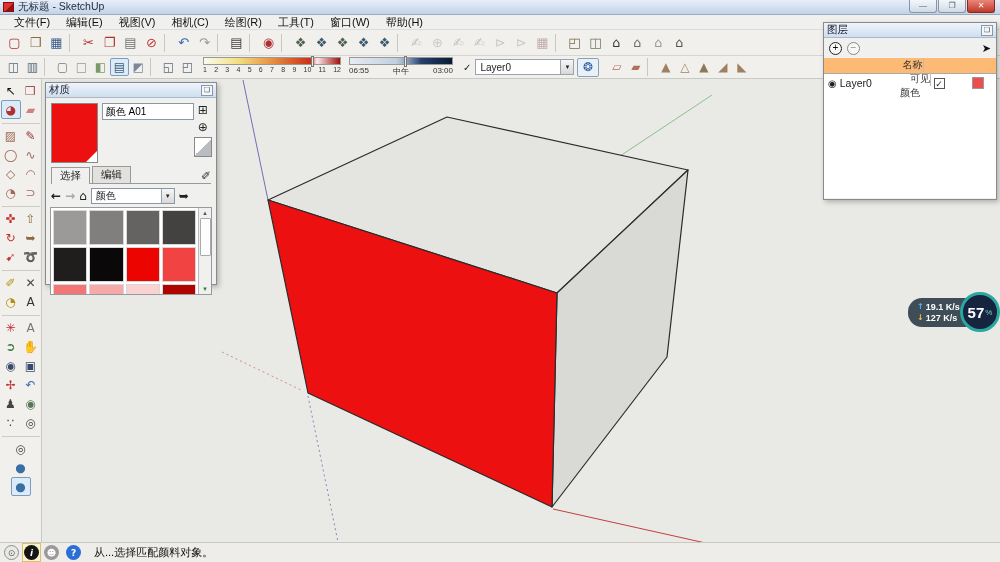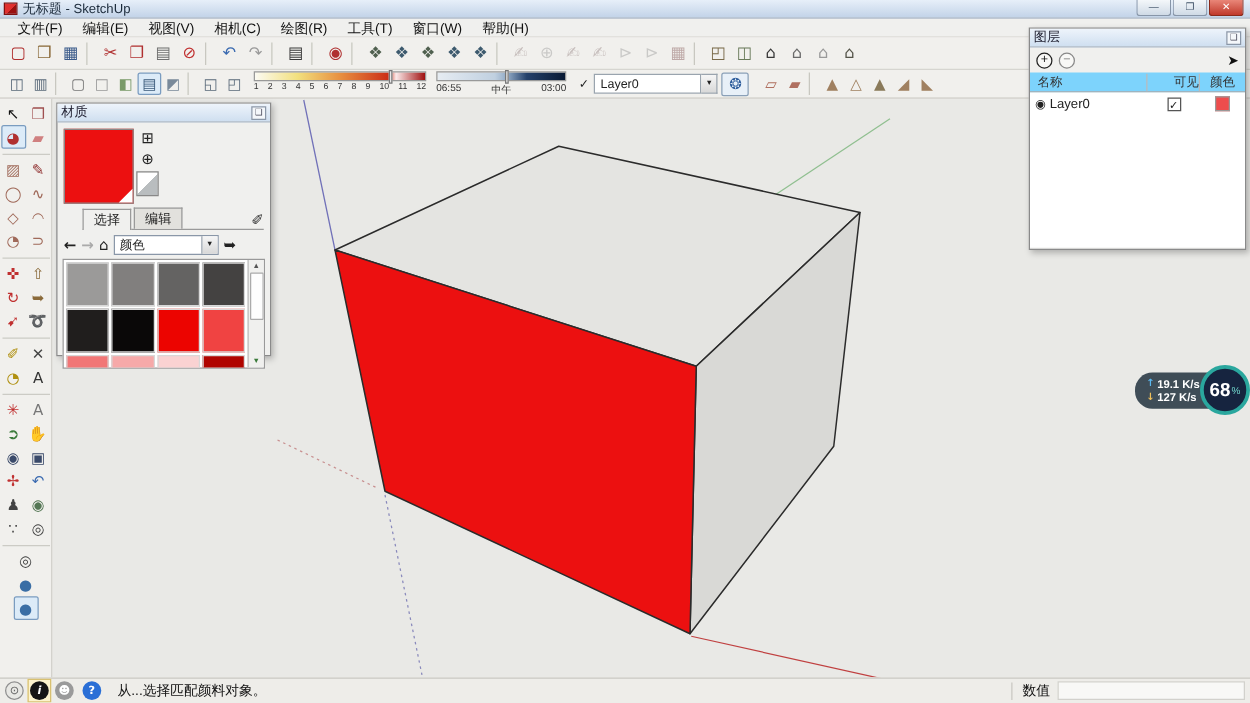--- a/index.html
+++ b/index.html
@@ -97,21 +97,21 @@
   .mat-top { display:flex; padding:5px 4px 2px 5px; }
   .mat-preview { width:56px; height:60px; border:1px solid #888; position:relative; }
   .mat-preview .fold { position:absolute; right:0; bottom:0; width:0; height:0;
     border-left:11px solid transparent; border-bottom:11px solid #fff; }
   .mat-mid { flex:1; padding-left:4px; }
   .mat-name { width:92px; height:17px; border:1px solid #8a97a8; background:#fff; font-size:10px;
     padding-left:3px; font-family:"Liberation Sans",sans-serif; }
   .mat-icons { width:22px; display:flex; flex-direction:column; align-items:center; gap:3px; }
   .mat-ic { font-size:12px; color:#222; font-family:"DejaVu Sans",sans-serif; }
   .default-swatch { width:18px; height:20px; border:1px solid #888; background:linear-gradient(135deg,#fff 50%,#b9bdbf 50%); }
-  .mat-tabs { display:flex; align-items:flex-end; height:17px; margin:2px 5px 0 20px; border-bottom:1px solid #9a9a9a; }
+  .mat-tabs { display:flex; align-items:flex-end; height:17px; margin:2px 5px 0 5px; border-bottom:1px solid #9a9a9a; }
   .mat-tab { padding:1px 8px; font-size:10.5px; border:1px solid #9a9a9a; border-bottom:none; margin-right:2px; color:#222; }
   .mat-tab.active { background:#f0f0ee; position:relative; top:1px; }
   .mat-tab.inactive { background:#e2e1dd; }
   .mat-eyedrop { margin-left:auto; font-size:12px; font-family:"DejaVu Sans",sans-serif; color:#333; }
   .mat-nav { display:flex; align-items:center; gap:4px; padding:4px 5px 3px 5px; }
   .mat-nav .nv { font-size:12px; font-family:"DejaVu Sans",sans-serif; }
   .mat-combo { width:84px; height:16px; border:1px solid #8a97a8; background:#fff; display:flex; align-items:center; }
   .mat-combo .val { flex:1; padding-left:4px; font-size:10px; }
   .mat-combo .arr { width:13px; height:100%; background:linear-gradient(#f6f6f6,#d8d8d8); border-left:1px solid #9aa4ae;
     font-size:6px; display:flex; align-items:center; justify-content:center; }
@@ -122,22 +122,22 @@
   .scroll-btn { font-size:6px; color:#555; height:10px; line-height:10px; }
   .scroll-thumb { width:11px; height:38px; background:#fdfdfd; border:1px solid #aaa; border-radius:1px; }
   .scroll-down { margin-top:auto; color:#3a7a3a; }
 
   
   .layers { left:823px; top:22px; width:174px; height:178px; }
   .layers-toolbar { display:flex; align-items:center; height:20px; padding:0 5px; }
   .circle-btn { width:13px; height:13px; border-radius:50%; border:1.5px solid #222; display:flex; align-items:center;
     justify-content:center; font-size:10px; line-height:10px; margin-right:5px; color:#111; background:#f8f8f6; }
   .layers-detail { margin-left:auto; font-size:11px; font-family:"DejaVu Sans",sans-serif; color:#111; }
-  .layers-header { display:flex; height:16px; align-items:center; border-bottom:1px solid #aaa; background:#7dd3fc;
-    font-size:10px; color:#333; }
+  .layers-header { display:flex; height:16px; align-items:center; border-bottom:1px solid #aaa; background:#fdba74;
+    font-size:10px; color:#333;flex-direction:column; }
   .lh-name { flex:1; padding-left:6px; border-right:1px solid #bbb; }
   .lh-vis { width:42px; text-align:right; border-right:1px solid #bbb; }
   .lh-col { width:36px; text-align:center; }
   .layers-body { background:#fff; height:124px; }
   .layer-row { display:flex; align-items:center; height:18px; font-size:10.5px; }
   .lr-name { flex:1; padding-left:4px; display:flex; align-items:center; gap:3px; }
   .radio { font-size:10px; font-family:"DejaVu Sans",sans-serif; }
   .lr-vis { width:42px; display:flex; justify-content:center; }
   .checkbox { width:11px; height:11px; border:1px solid #555; background:#fff; font-size:9px; line-height:10px; text-align:center; }
   .lr-col { width:36px; display:flex; justify-content:center; }
@@ -352,20 +352,23 @@
 
 <div class="panel materials">
   <div class="panel-title">
     <span>材质</span>
     <div class="panel-close icon-font">❏</div>
   </div>
   <div class="mat-top">
     <div class="mat-preview" style="background: rgb(236, 16, 16);">
       <div class="fold"></div>
     </div>
+    <div class="mat-mid">
+      <input class="mat-name" value="颜色 A01" style="">
+    </div>
     <div class="mat-icons">
       <div class="mat-ic">⊞</div>
       <div class="mat-ic">⊕</div>
       <div class="default-swatch"></div>
     </div>
   </div>
   <div class="mat-tabs">
     <div class="mat-tab active">选择</div>
     <div class="mat-tab inactive">编辑</div>
     <div class="mat-eyedrop">✐</div>
@@ -440,31 +443,26 @@
     <div class="speed-row">
       <span class="arr arr-up">↑</span>
       <span>19.1 K/s</span>
     </div>
     <div class="speed-row">
       <span class="arr arr-down">↓</span>
       <span>127 K/s</span>
     </div>
   </div>
   <div class="speed-circle">
-    <span class="speed-pct">68</span>
+    <span class="speed-pct">57</span>
     <span class="speed-unit">%</span>
   </div>
 </div>
 
 <div class="statusbar">
   <div class="sb-ico sb-geo">⊙</div>
   <div class="sb-claim-wrap">
     <div class="sb-ico sb-claim" style="margin:0;">i</div>
   </div>
   <div class="sb-ico sb-person icon-font">☻</div>
   <div class="sb-ico sb-help">?</div>
   <div class="sb-msg">从...选择匹配颜料对象。</div>
-  <div class="sb-right">
-    <div class="sb-div"></div>
-    <div class="measure-label">数值</div>
-    <div class="measure-box"></div>
-  </div>
 </div>
 
 </body></html>

